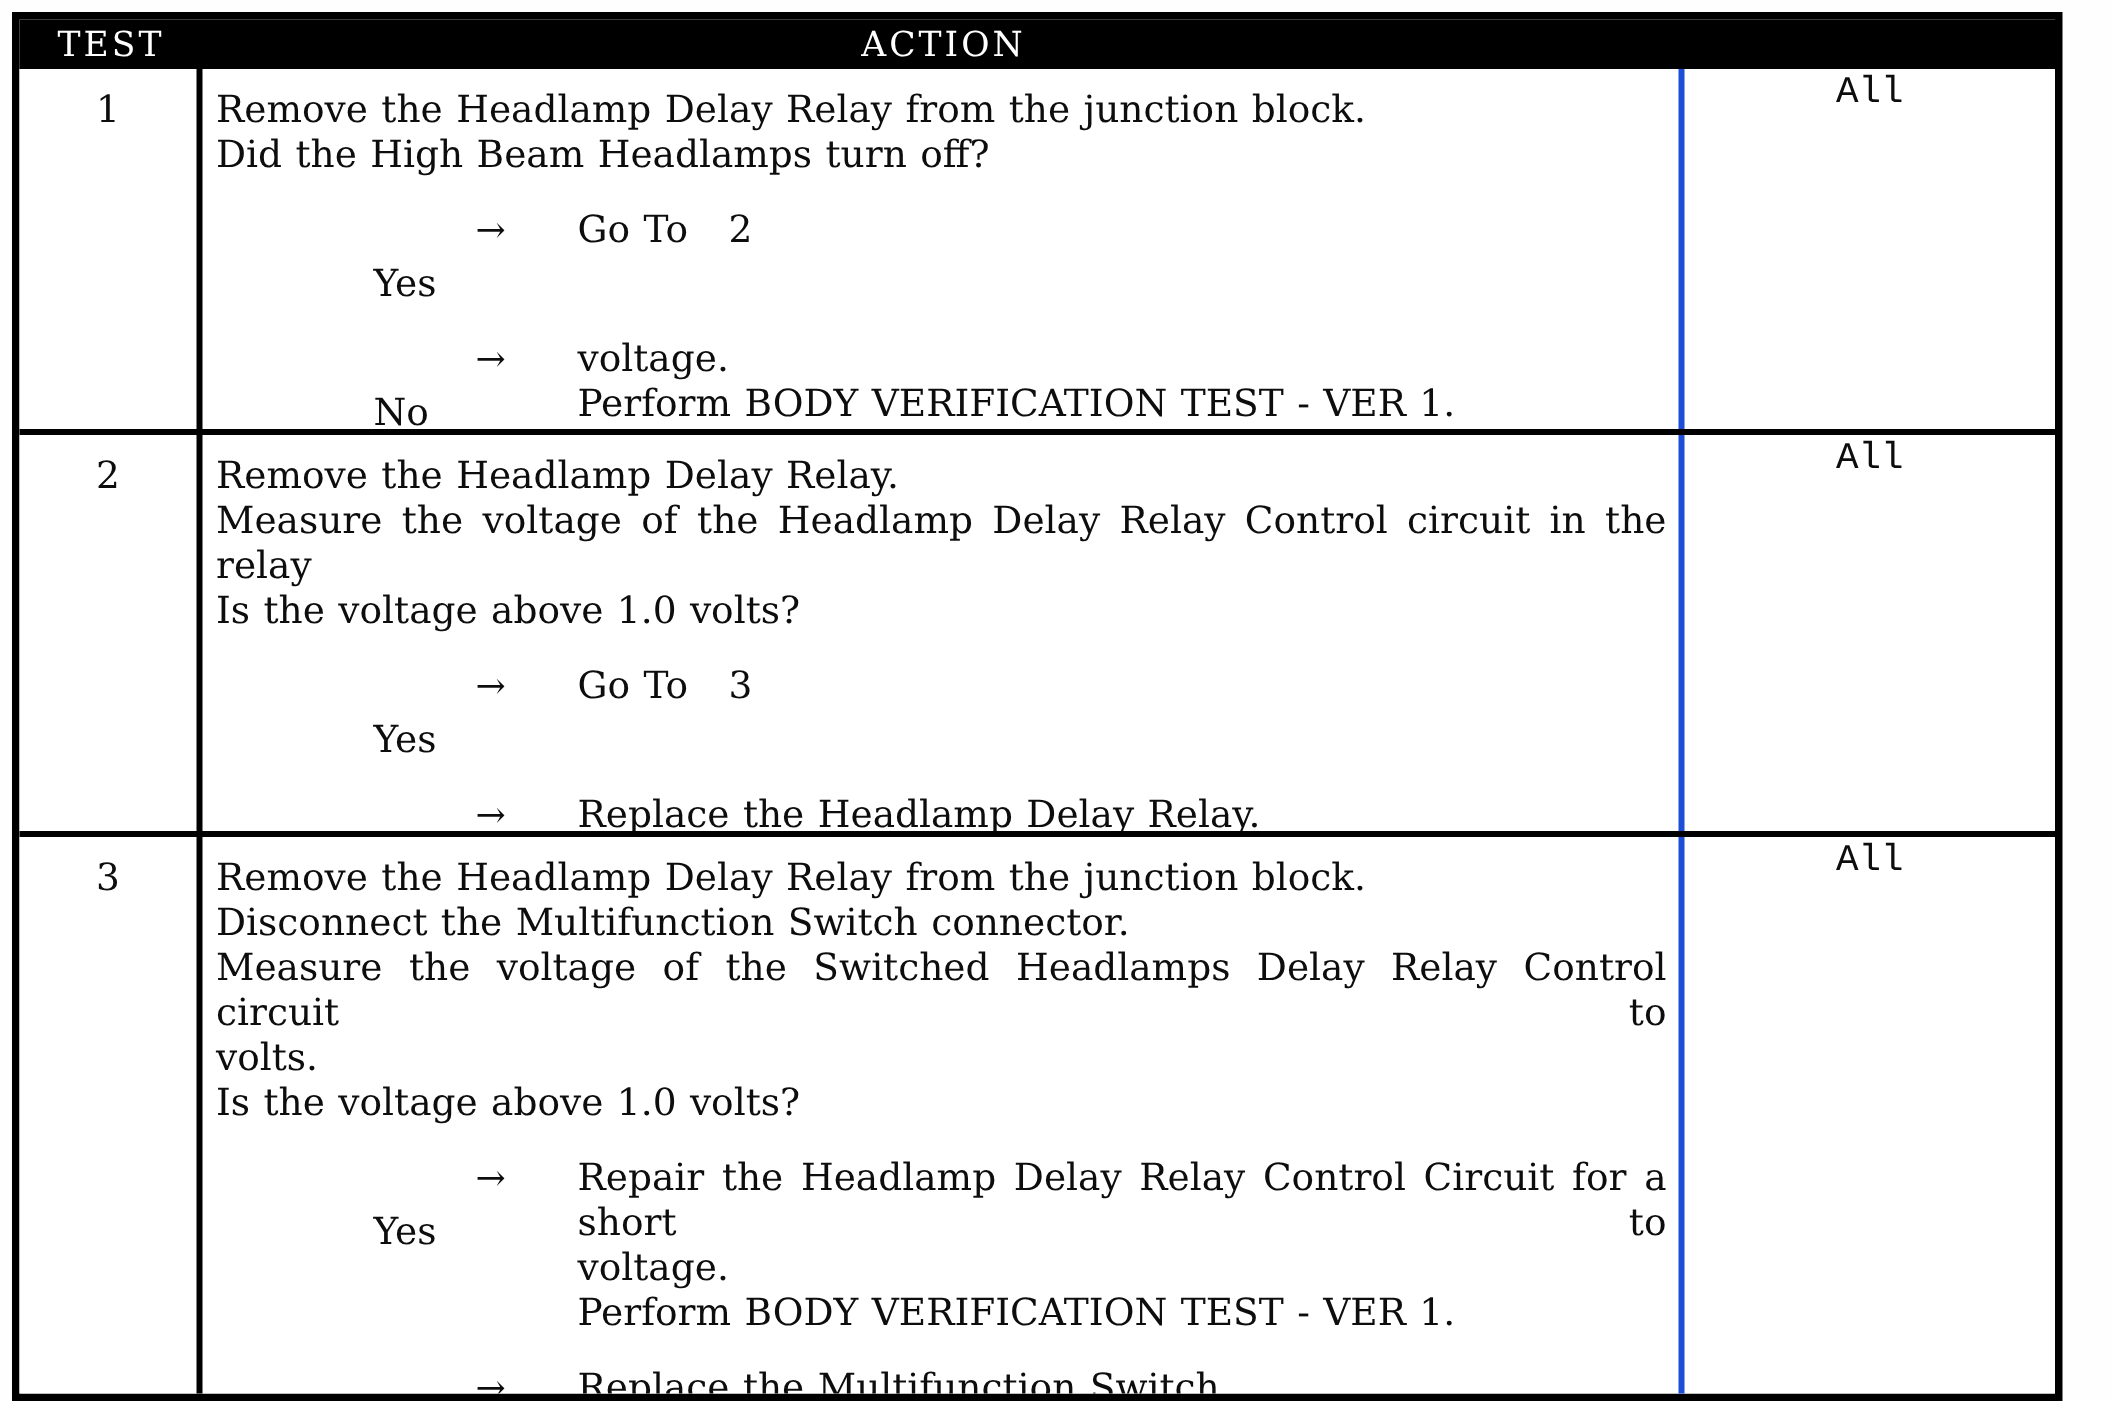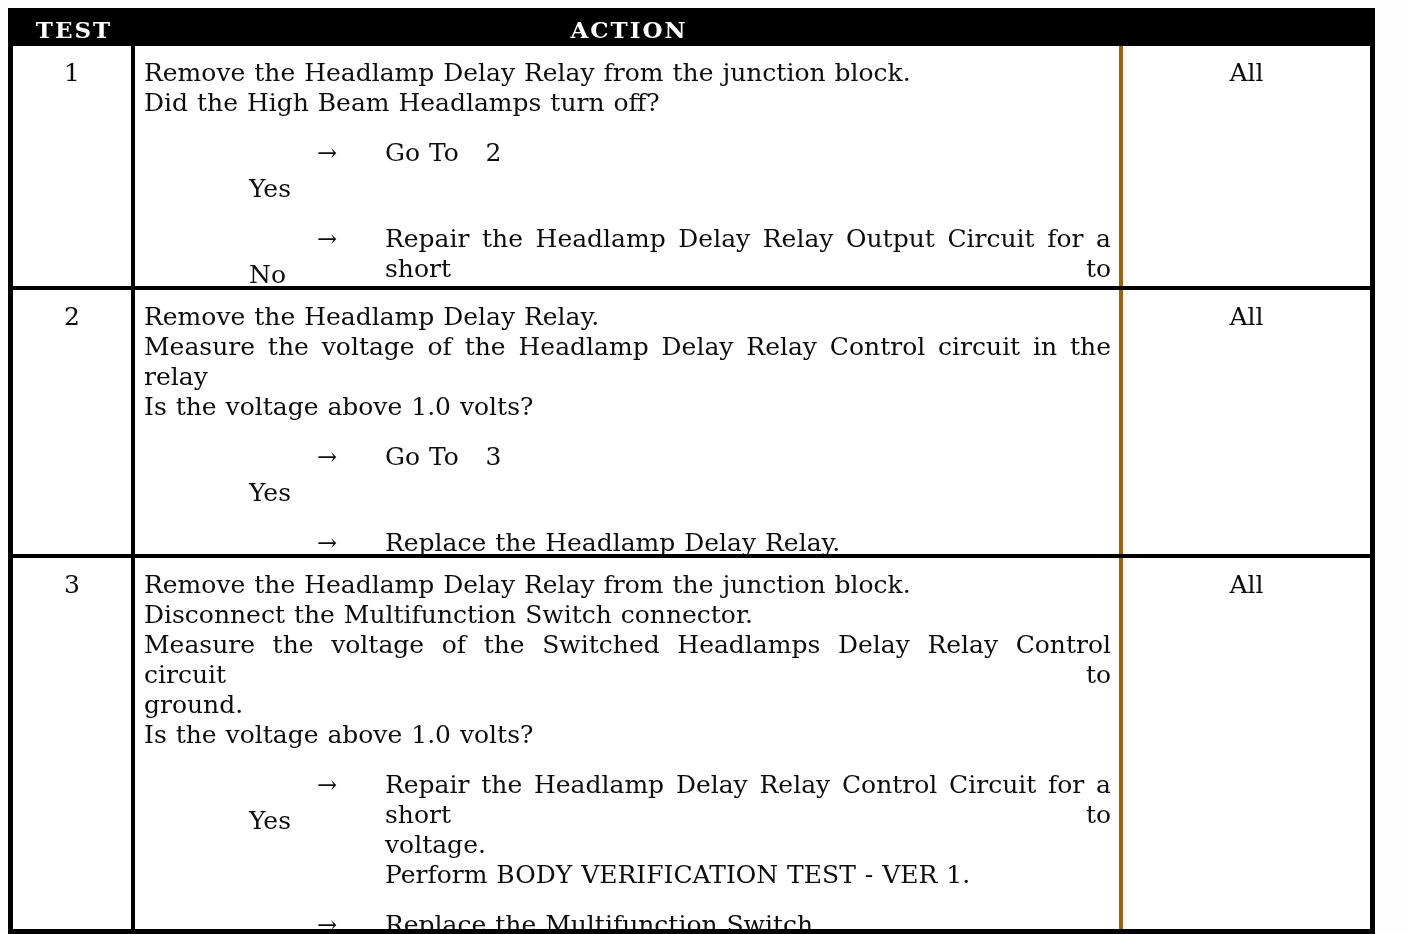--- a/index.html
+++ b/index.html
@@ -21,21 +21,21 @@
     border: 5px solid #000;
     background: #fff;
   }
   .thead {
     display: grid;
     grid-template-columns: 122px 988px 1fr;
     background: #000;
     color: #fff;
     height: 33px;
     align-items: center;
-    font-weight: bold;
+    font-weight: normal;
     font-size: 23px;
     letter-spacing: 2px;
   }
   .th { text-align: center; }
   .trow {
     display: grid;
     grid-template-columns: 122px 988px 1fr;
     box-sizing: border-box;
     background: #fff;
   }
@@ -45,31 +45,32 @@
   .row-3 { height: 375px; }
   .td { box-sizing: border-box; overflow: hidden; }
   .td-test {
     border-right: 4px solid #000;
     text-align: center;
     padding-top: 12px;
     font-size: 25px;
     line-height: 30px;
   }
   .td-action {
-    border-right: 4px solid #a16207;
+    border-right: 4px solid #1d4ed8;
     padding: 12px 8px 0 9px;
     font-size: 25px;
     line-height: 30px;
     word-spacing: 1px;
   }
   .td-app {
     text-align: center;
-    padding-top: 12px;
+    padding-top: 1px;
     font-size: 25px;
     line-height: 30px;
+    font-family: Liberation Mono, monospace;
   }
   .line { white-space: pre; }
   .line.stretch {
     white-space: normal;
     text-align: justify;
     text-align-last: justify;
   }
   .decision {
     display: grid;
     grid-template-columns: 68px 42px 1fr;
@@ -98,21 +99,20 @@
         <span class="dec-label">Yes</span>
         <span class="dec-arrow">→</span>
         <div class="dec-text">
           <div class="line">Go To   2</div>
         </div>
       </div>
       <div class="decision">
         <span class="dec-label">No</span>
         <span class="dec-arrow">→</span>
         <div class="dec-text">
-          <div class="line stretch">Repair the Headlamp Delay Relay Output Circuit for a short to</div>
           <div class="line">voltage.</div>
           <div class="line">Perform BODY VERIFICATION TEST - VER 1.</div>
         </div>
       </div>
     </div>
     <div class="td td-app">All</div>
   </div>
 
   <div class="trow row-2">
     <div class="td td-test">2</div>
@@ -138,21 +138,21 @@
     </div>
     <div class="td td-app">All</div>
   </div>
 
   <div class="trow row-3">
     <div class="td td-test">3</div>
     <div class="td td-action">
       <div class="line">Remove the Headlamp Delay Relay from the junction block.</div>
       <div class="line">Disconnect the Multifunction Switch connector.</div>
       <div class="line stretch">Measure the voltage of the Switched Headlamps Delay Relay Control circuit to</div>
-      <div class="line">ground.</div>
+      <div class="line">volts.</div>
       <div class="line">Is the voltage above 1.0 volts?</div>
       <div class="decision">
         <span class="dec-label">Yes</span>
         <span class="dec-arrow">→</span>
         <div class="dec-text">
           <div class="line stretch">Repair the Headlamp Delay Relay Control Circuit for a short to</div>
           <div class="line">voltage.</div>
           <div class="line">Perform BODY VERIFICATION TEST - VER 1.</div>
         </div>
       </div>

